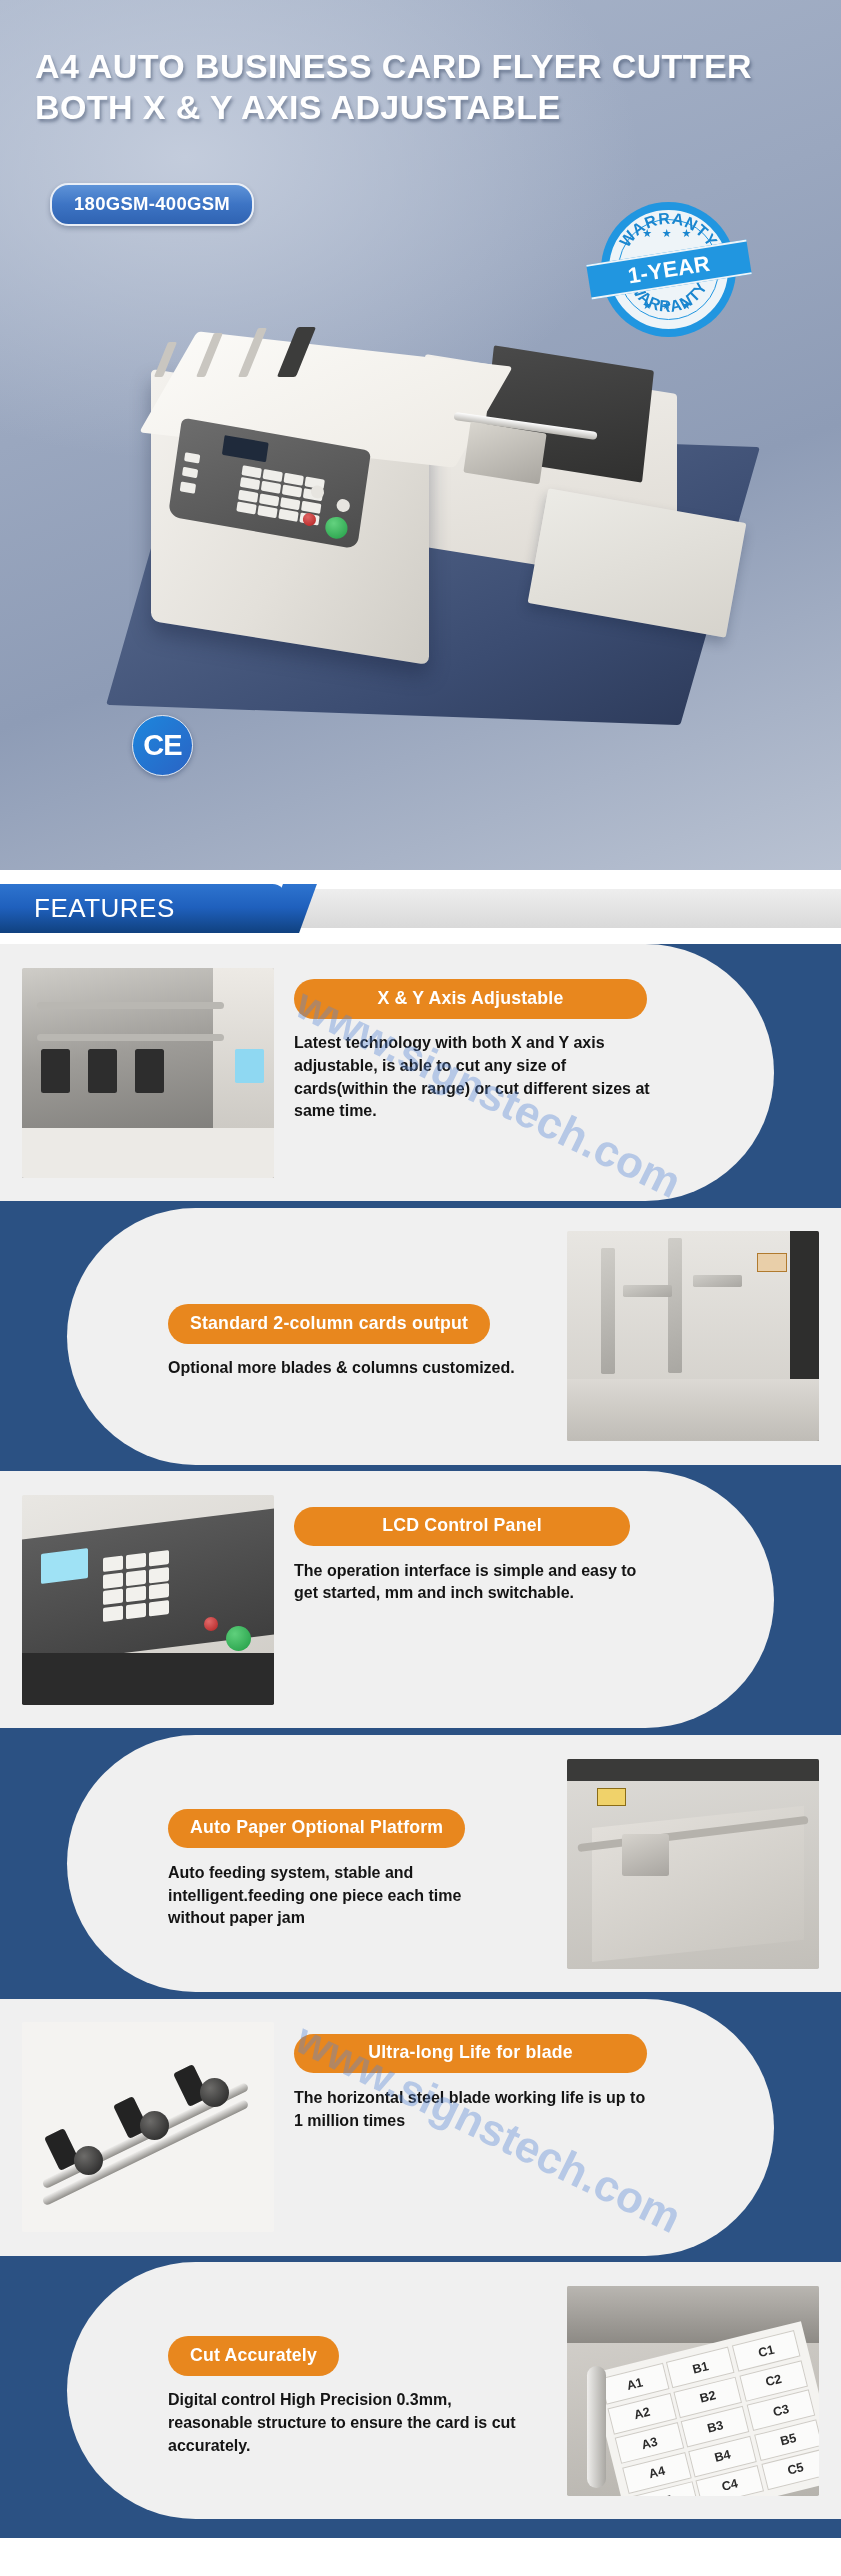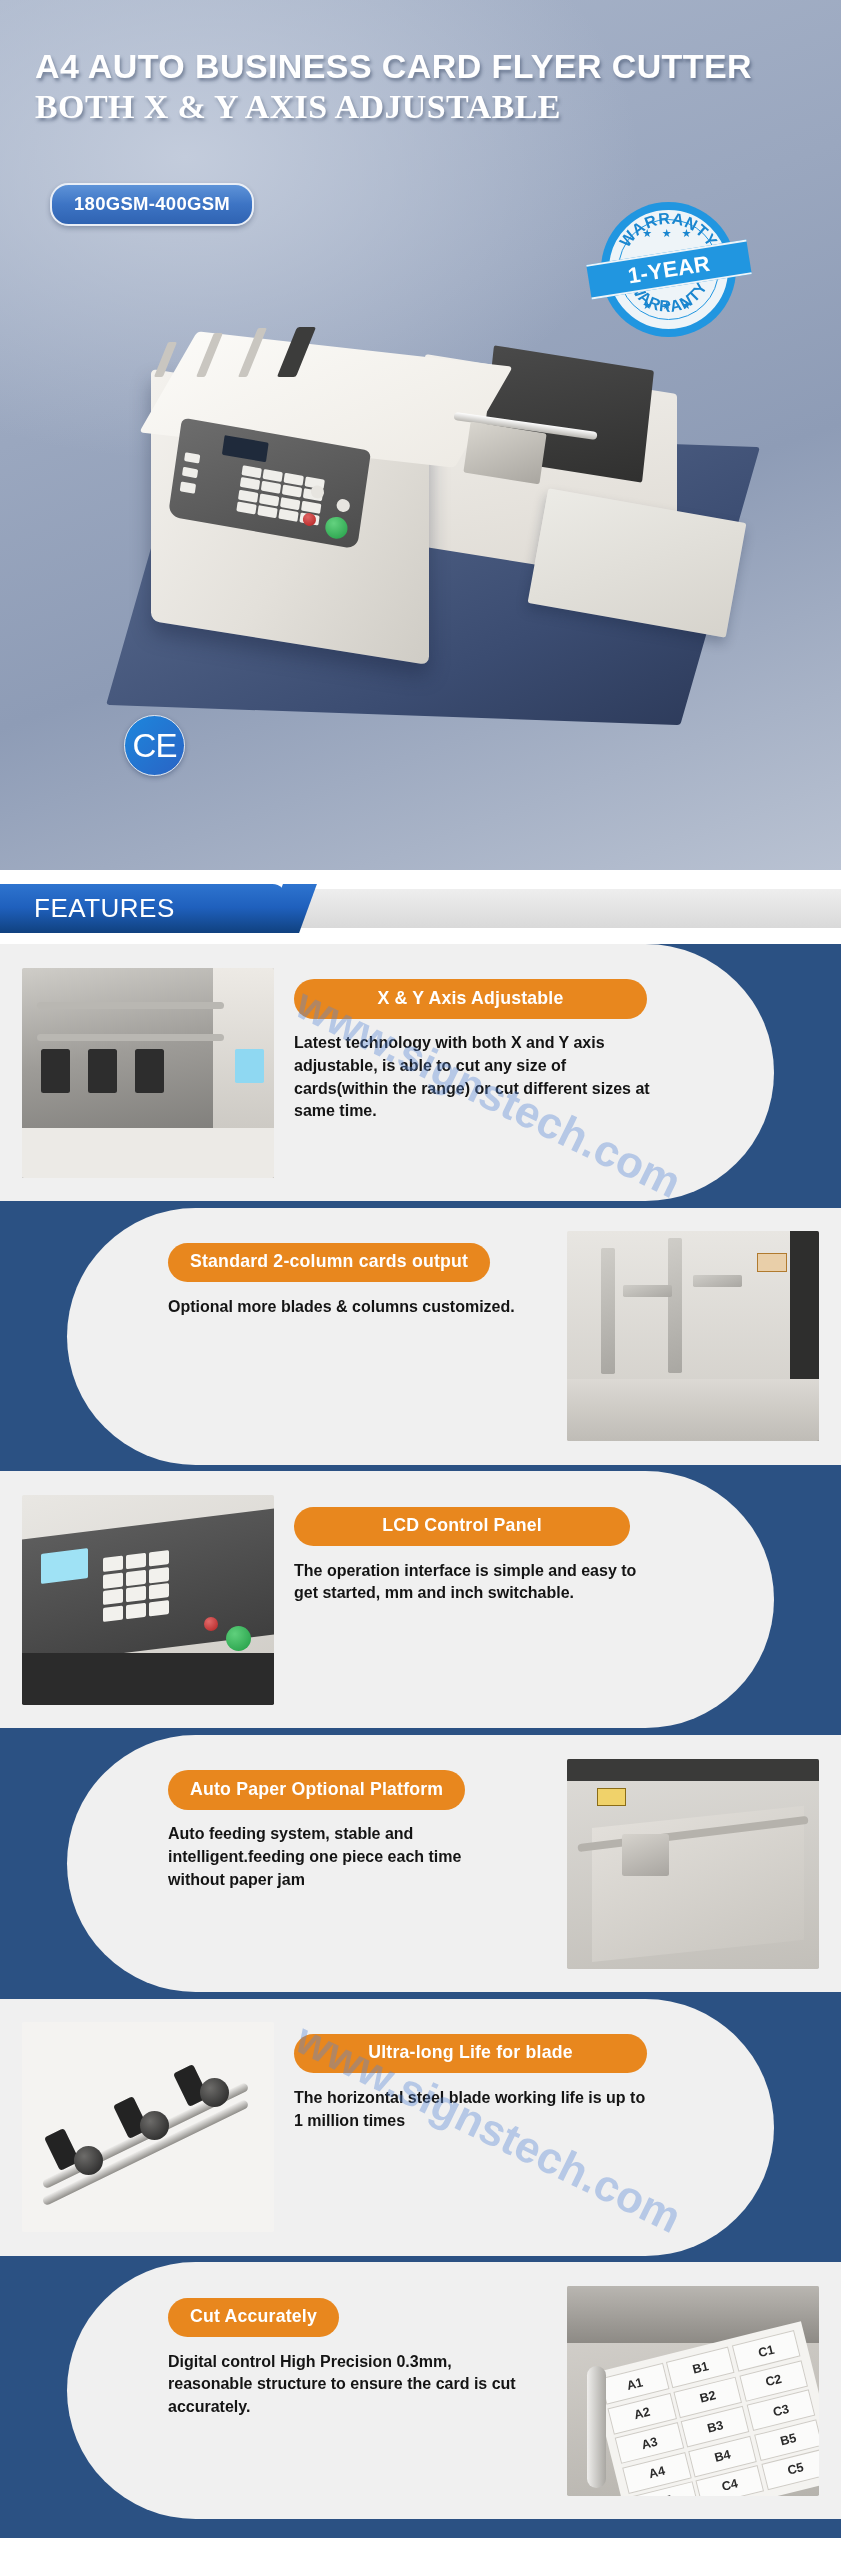--- a/index.html
+++ b/index.html
@@ -24,21 +24,21 @@
   }
   .hero-title{
     position:absolute; left:35px; top:46px;
     width:757px;
     font-size:34px; line-height:1.20;
     font-weight:bold; color:#ffffff;
     letter-spacing:0.4px;
     text-shadow:1.7px 2.5px 3.4px rgba(40,55,85,.45);
     font-family:"Liberation Sans", sans-serif;
   }
-  .hero-title .l2{ display:block;font-family:Liberation Serif, serif; }
+  .hero-title .l2{ display:block; }
 
   .gsm-pill{
     position:absolute; left:50px; top:183px;
     padding:7.6px 22px 9.3px 22px;
     border-radius:18.5px;
     background:linear-gradient(180deg,#5e93d8 0%,#3d74c4 50%,#2f63b2 100%);
     border:2.5px solid #e9eef6;
     color:#ffffff; font-size:18.5px; font-weight:bold;
     letter-spacing:0.3px;
     box-shadow:0 2.5px 5px rgba(30,45,75,.3);
@@ -75,26 +75,26 @@
     background:#2196e0; border-top:2.5px solid #eef4f8; border-bottom:2.5px solid #eef4f8;
     transform:rotate(-9deg);
     display:flex; align-items:center; justify-content:center;
   }
   .seal .banner span{
     color:#ffffff; font-size:22px; font-weight:bold; letter-spacing:0.4px;
   }
 
   
   .ce-mark{
-    position:absolute; left:124px; top:715px;
+    position:absolute; left:132px; top:715px;
     width:61px; height:61px; border-radius:50%;
     background:linear-gradient(135deg,#1d87dd 0%,#2a63c4 100%);
     border:1.7px solid #dfe6f0;
     display:flex; align-items:center; justify-content:center;
-    color:#fff; font-size:33px; font-weight:normal; letter-spacing:-0.8px;
+    color:#fff; font-size:29px; font-weight:bold; letter-spacing:-0.8px;
     box-shadow:0 1.7px 5px rgba(20,40,80,.35);
   }
 
   
   .machine{ position:absolute; left:126px; top:311px; width:606px; height:421px; }
   .desk{
     position:absolute; left:17px; top:126px; width:580px; height:278px;
     background:linear-gradient(150deg,#5d6f93 0%,#3b4c71 70%,#2e3c5c 100%);
     transform:skewX(-16deg) skewY(2deg);
     border-radius:3.4px;
@@ -212,21 +212,21 @@
     padding:23.5px 101px 23.5px 22px;
     display:flex; gap:20px; align-items:flex-start;
     min-height:252px;
   }
   .card.right-img{
     margin-left:67px;
     border-top-left-radius:143px;
     border-bottom-left-radius:143px;
     width:774px;
     padding:23.5px 22px 23.5px 101px;
-    display:flex; gap:36px; align-items:flex-start;
+    display:flex; gap:36px; align-items:center;
     min-height:252px;
   }
   .gap{ height:6.7px; background:#2b5183; }
 
   .ph{
     flex:0 0 auto;
     width:252px; height:210px;
     border-radius:1.7px;
     overflow:hidden;
     position:relative;

